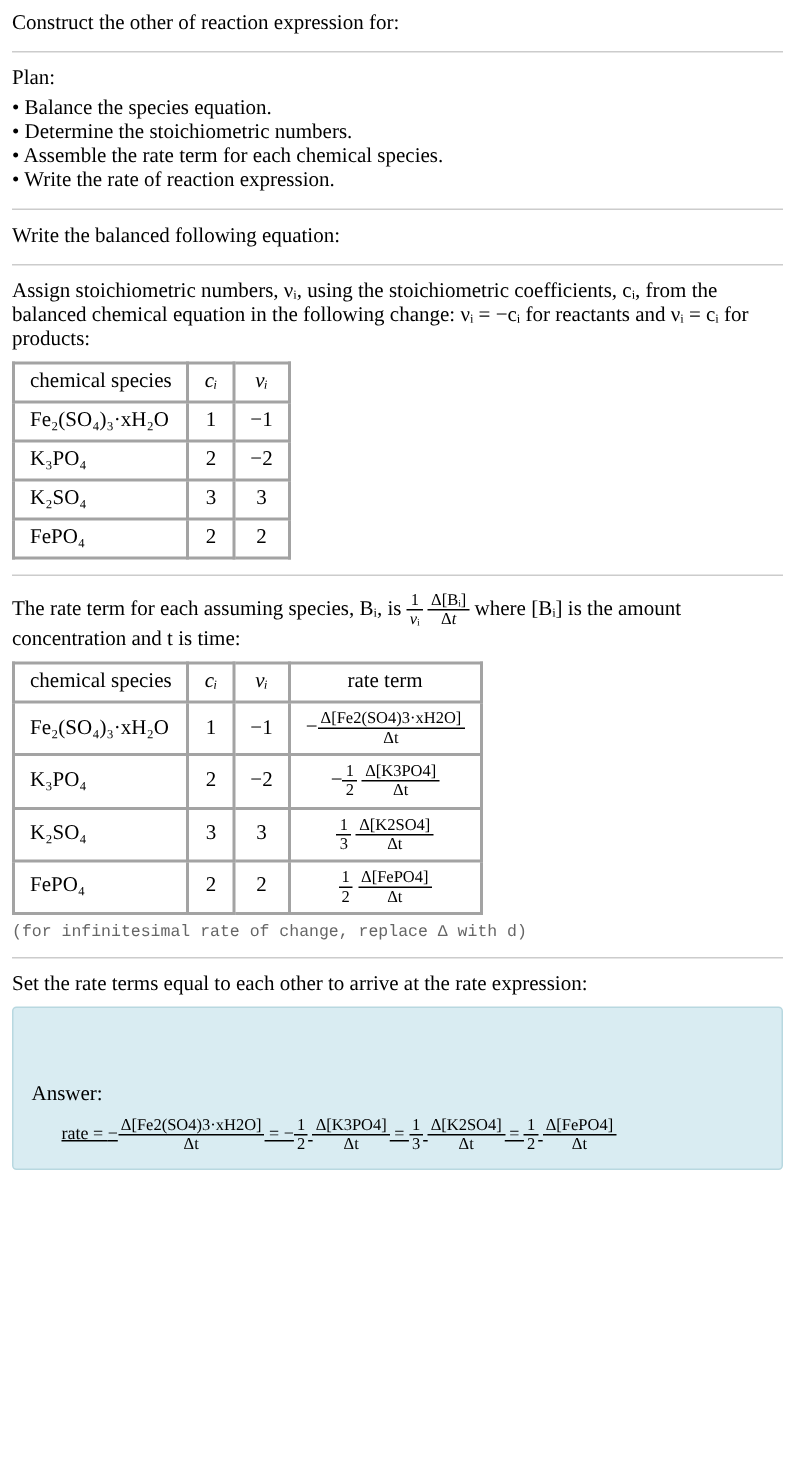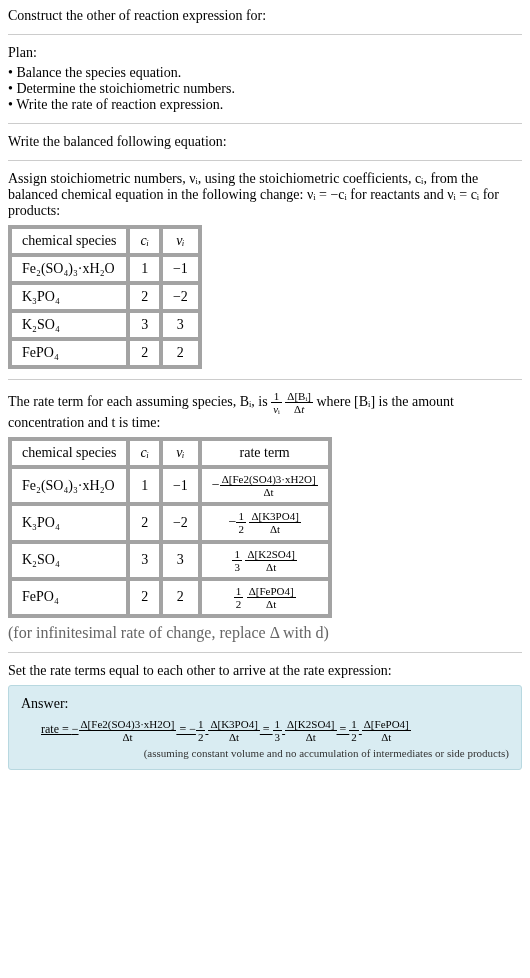--- a/index.html
+++ b/index.html
@@ -26,42 +26,44 @@
   list-style: none;
 }
 .plan-list li::before {
   content: "• ";
 }
 table.data {
   border-collapse: collapse;
   margin: 6px 0;
 }
 table.data td, table.data th {
-  border: 4px solid #a3a3a3;
+  border: 2px solid #a3a3a3;
   padding: 4px 10px;
   text-align: center;
   font-weight: normal;
   background: #fff;
 }
 table.data th {
   background: #fff;
 }
 .footnote {
-  font-size: 16px;
+  font-size: 11px;
   color: #666;
+  font-family: Liberation Mono, monospace;
 }
 .answer-box {
   background: #d9ecf2;
   border: 1px solid #b8d8e0;
   border-radius: 3px;
   padding: 10px 12px;
   margin-top: 6px;
 }
 .answer-box .ans-label {
   margin-bottom: 6px;
+  margin-top: 40px;
 }
 .answer-footnote {
   font-size: 11px;
   color: #333;
   text-align: right;
   margin-top: 4px;
 }
 .frac {
   display: inline-block;
   vertical-align: middle;
@@ -93,20 +95,21 @@
   <div>Construct the other of reaction expression for:</div>
 </div>
 
 <hr>
 
 <div class="section">
   <div>Plan:</div>
   <ul class="plan-list">
     <li>Balance the species equation.</li>
     <li>Determine the stoichiometric numbers.</li>
+    <li>Assemble the rate term for each chemical species.</li>
     <li>Write the rate of reaction expression.</li>
   </ul>
 </div>
 
 <hr>
 
 <div class="section">
   <div>Write the balanced following equation:</div>
 </div>
 
@@ -212,15 +215,14 @@
     <div class="rate-line" style="padding-left:20px;text-decoration:underline;">
       <span>rate = </span>
       −<span class="frac"><span class="num">Δ[Fe2(SO4)3·xH2O]</span><span class="den">Δt</span></span>
       = −<span class="frac"><span class="num">1</span><span class="den">2</span></span>
       <span class="frac"><span class="num">Δ[K3PO4]</span><span class="den">Δt</span></span>
       = <span class="frac"><span class="num">1</span><span class="den">3</span></span>
       <span class="frac"><span class="num">Δ[K2SO4]</span><span class="den">Δt</span></span>
       = <span class="frac"><span class="num">1</span><span class="den">2</span></span>
       <span class="frac"><span class="num">Δ[FePO4]</span><span class="den">Δt</span></span>
     </div>
-    <div class="answer-footnote">(assuming constant volume and no accumulation of intermediates or side products)</div>
   </div>
 </div>
 
 </body></html>

